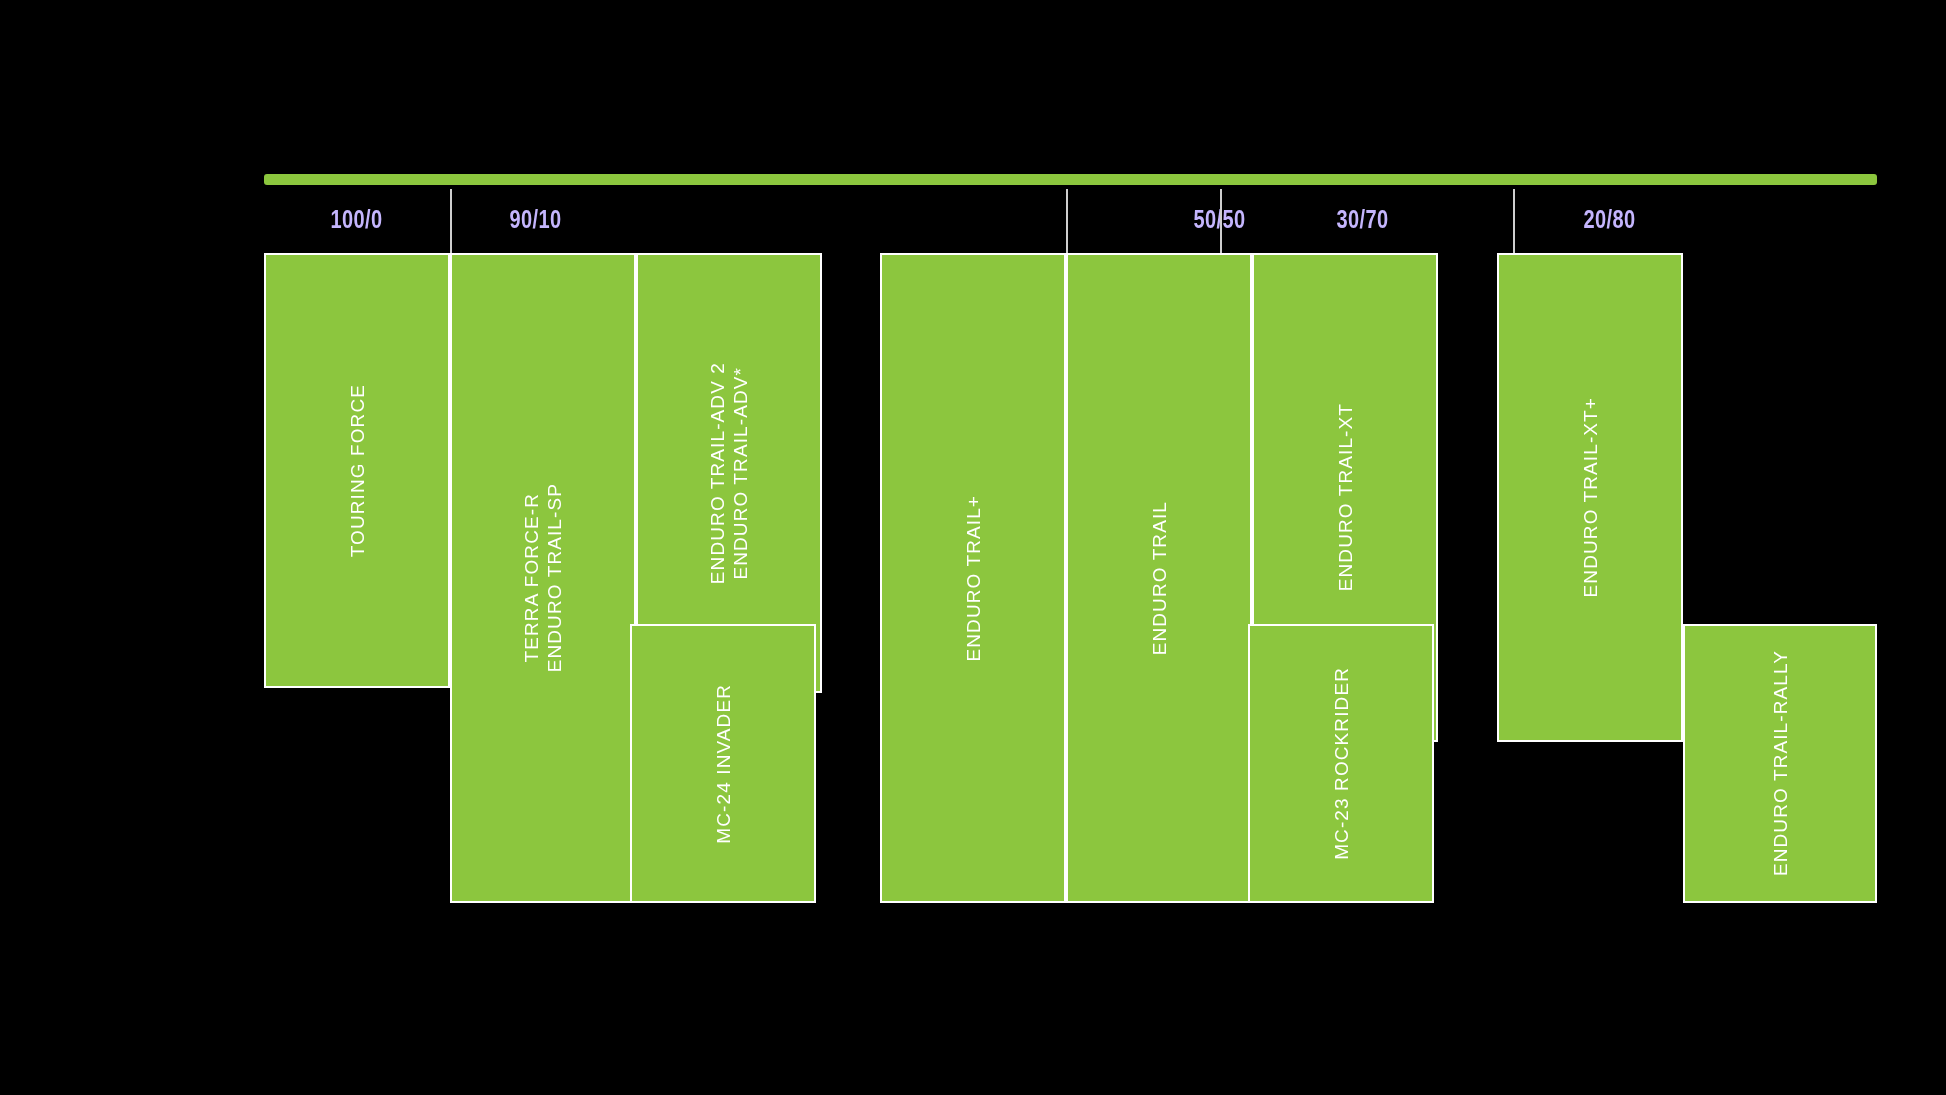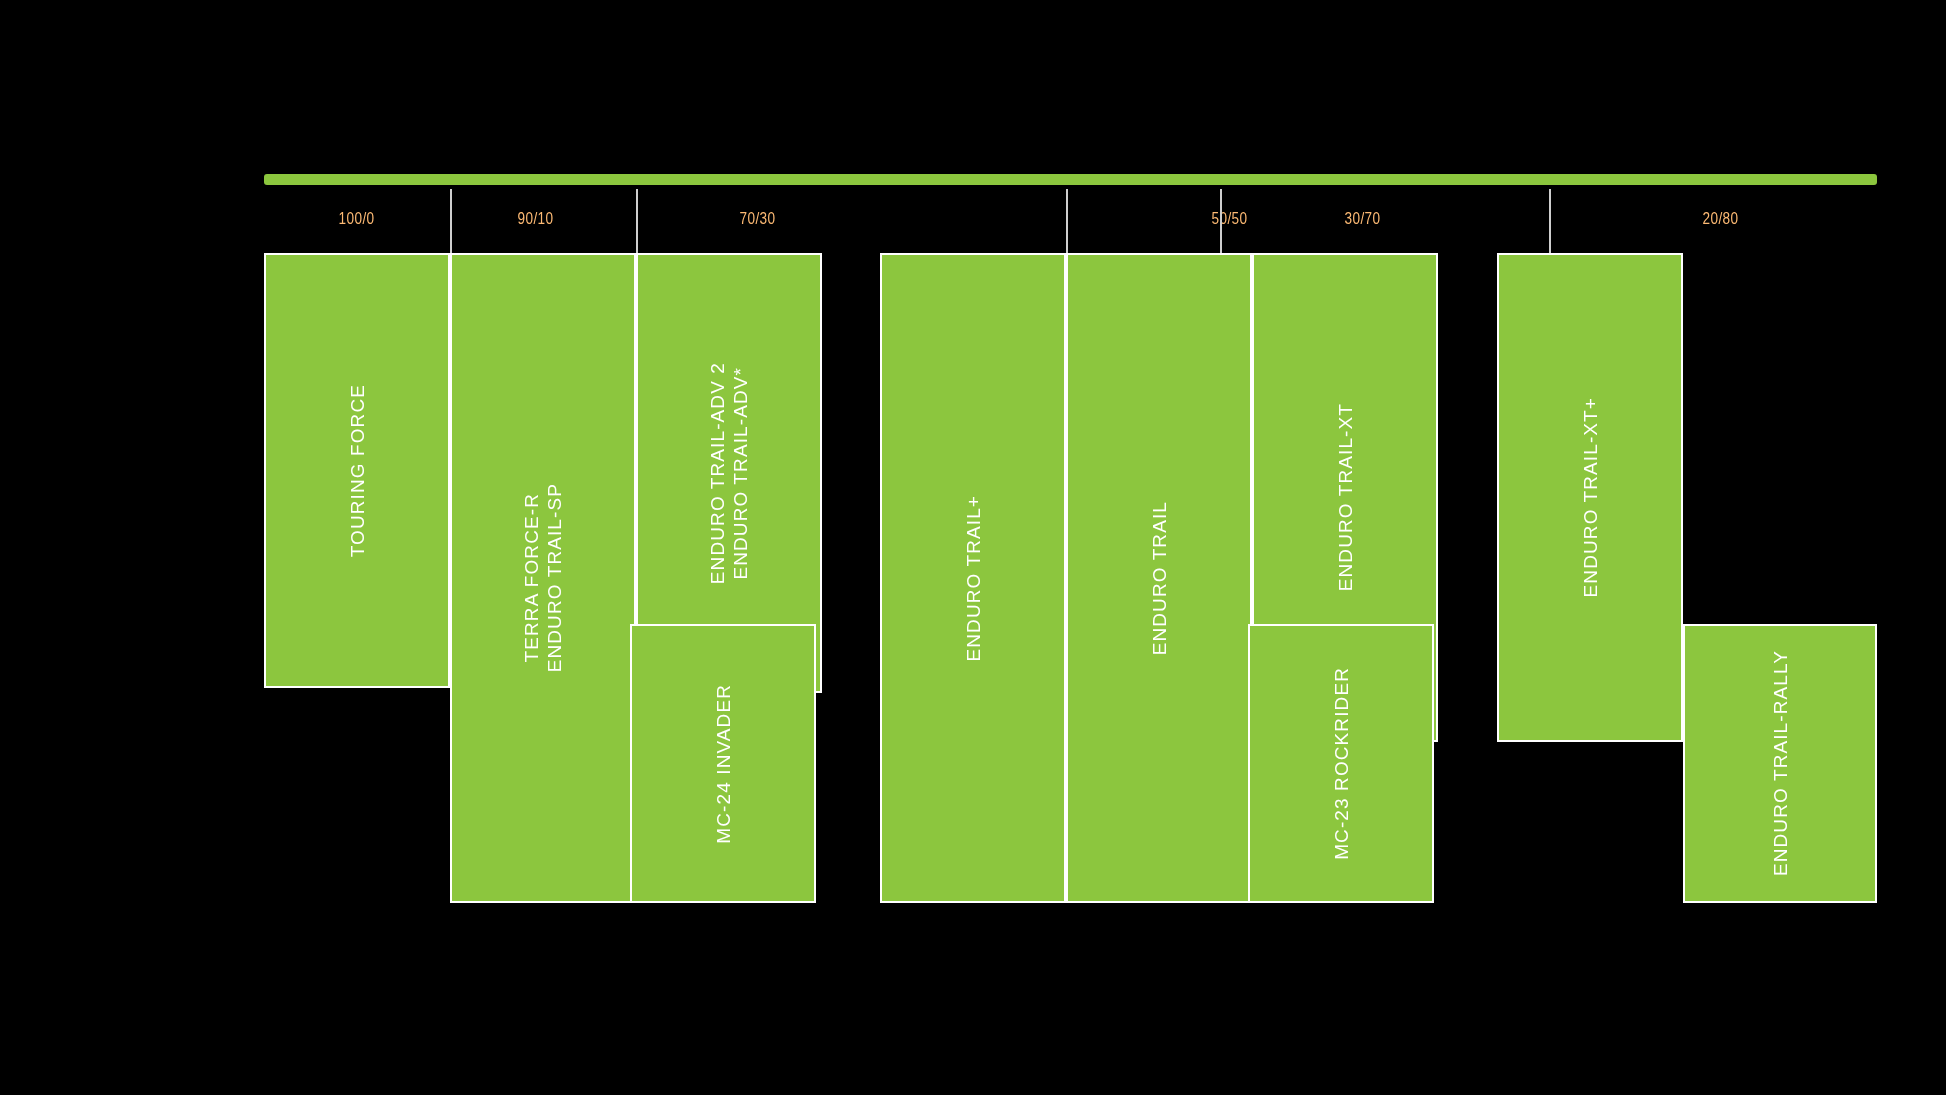--- a/index.html
+++ b/index.html
@@ -35,23 +35,23 @@
   .header-band {
     position: absolute;
   }
   .header-cell {
     position: absolute;
     top: 0;
     height: 100%;
     display: flex;
     align-items: center;
     justify-content: center;
-    color: #fdba74;
-    font-weight: 400;
-    font-size: 17px;
+    color: #c4b5fd;
+    font-weight: 700;
+    font-size: 25px;
     letter-spacing: 0.5px;
     font-family: "Liberation Sans", sans-serif;
     box-sizing: border-box;
   }
   .header-cell.has-divider::before {
     content: "";
     position: absolute;
     left: 0;
     top: 4px;
     bottom: 0px;
@@ -117,30 +117,27 @@
 
   <div class="top-rule" style="left: 264px; top: 174px; width: 1613px; height: 11px;"></div>
 
   <div class="header-band" style="left: 264px; top: 185px; width: 1613px; height: 68px;">
       <div class="header-cell" style="left: 0px; width: 186px;">
         <span class="hdr-text">100/0</span>
       </div>
       <div class="header-cell has-divider" style="left: 186px; width: 172px;">
         <span class="hdr-text">90/10</span>
       </div>
-      <div class="header-cell has-divider" style="left: 372px; width: 244px;">
-        <span class="hdr-text">70/30</span>
-      </div>
       <div class="header-cell has-divider" style="left: 802px; width: 186px; justify-content: flex-end;">
         <span class="hdr-text">50/50</span>
       </div>
       <div class="header-cell has-divider" style="left: 956px; width: 286px;">
         <span class="hdr-text">30/70</span>
       </div>
-      <div class="header-cell has-divider" style="left: 1285px; width: 194px; justify-content: flex-end;">
+      <div class="header-cell has-divider" style="left: 1249px; width: 194px;">
         <span class="hdr-text">20/80</span>
       </div>
     </div>
 
   <div class="plot" style="left: 264px; top: 253px; width: 1613px; height: 650px;">
       <div class="bar" style="left: 0px; top: 0px; width: 186px; height: 435px;">
         <div class="bar-labels">
           <span class="bar-label">TOURING FORCE</span>
         </div>
       </div>

